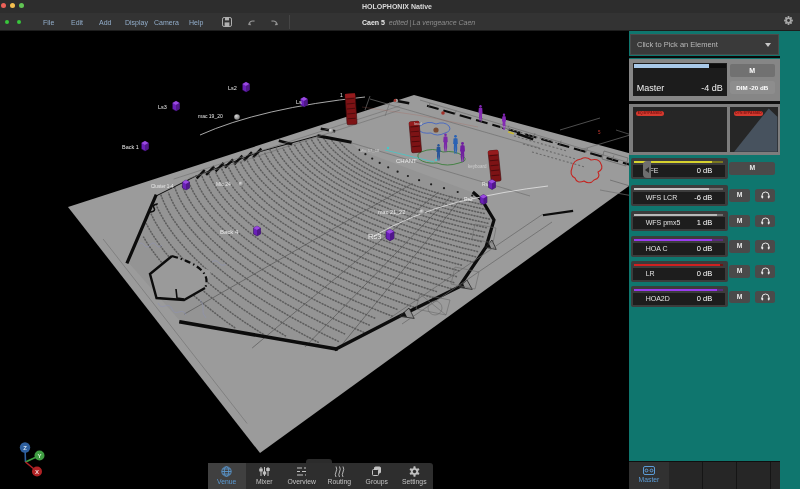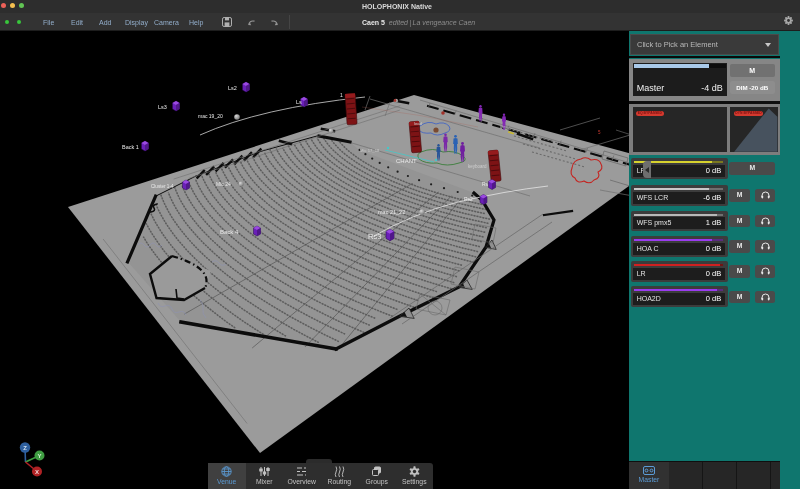--- a/index.html
+++ b/index.html
@@ -44,21 +44,21 @@
 #thumbEQ { left:3.7px; width:94.5px; }
 #thumbDYN { left:101.2px; width:47.8px; overflow:hidden; }
 .pill { position:absolute; left:3.5px; top:4.2px; height:4.8px; border-radius:2.6px; background:#d4392e;
   color:#7a1010; font-size:3.4px; font-weight:bold; line-height:5px; padding:0 1.6px; }
 #dyntri { position:absolute; right:0; top:0; width:100%; height:100%; }
 
 .strip { position:absolute; left:1.7px; width:97px; height:20.5px; background:#3c3c3c; border-radius:2px; }
 .meter { position:absolute; left:3px; top:3px; width:89.5px; height:2px; background:#4a4a4a; }
 .meter .m1 { position:absolute; left:0; top:0; height:2px; }
 .slabel { position:absolute; left:2px; top:6.8px; width:92.5px; height:12.2px; background:#1d1d1d;
-  color:#e2e2e2; font-size:7px; line-height:12.5px; padding:0 4px; }
+  color:#e2e2e2; font-size:7px; line-height:12.5px; padding:0 13px; }
 .slabel .db { float:right; color:#fff; font-size:7.5px; }
 .sbtn { position:absolute; width:20.8px; height:12.5px; background:#4a4a4a; border-radius:2.5px;
   color:#e8e8e8; font-size:6.8px; font-weight:bold; text-align:center; line-height:12.5px; }
 
 #sbbar { position:absolute; left:0; top:430px; width:151px; height:28px; background:#262626; border-top:1px solid #0f0f0f; }
 #sbbar .cell { position:absolute; top:0; height:28px; border-right:1px solid #151515; }
 #mastertab { position:absolute; left:0; top:0; width:40px; height:28px; background:#313131;
   color:#5b9bd5; font-size:6.8px; text-align:center; }
 #collapse { position:absolute; left:643px; top:161px; width:8px; height:17px; background:#6e6e6e; border-radius:4px 0 0 4px; }
 #collapse:after { content:""; position:absolute; left:1.5px; top:5.5px; width:0; height:0;

